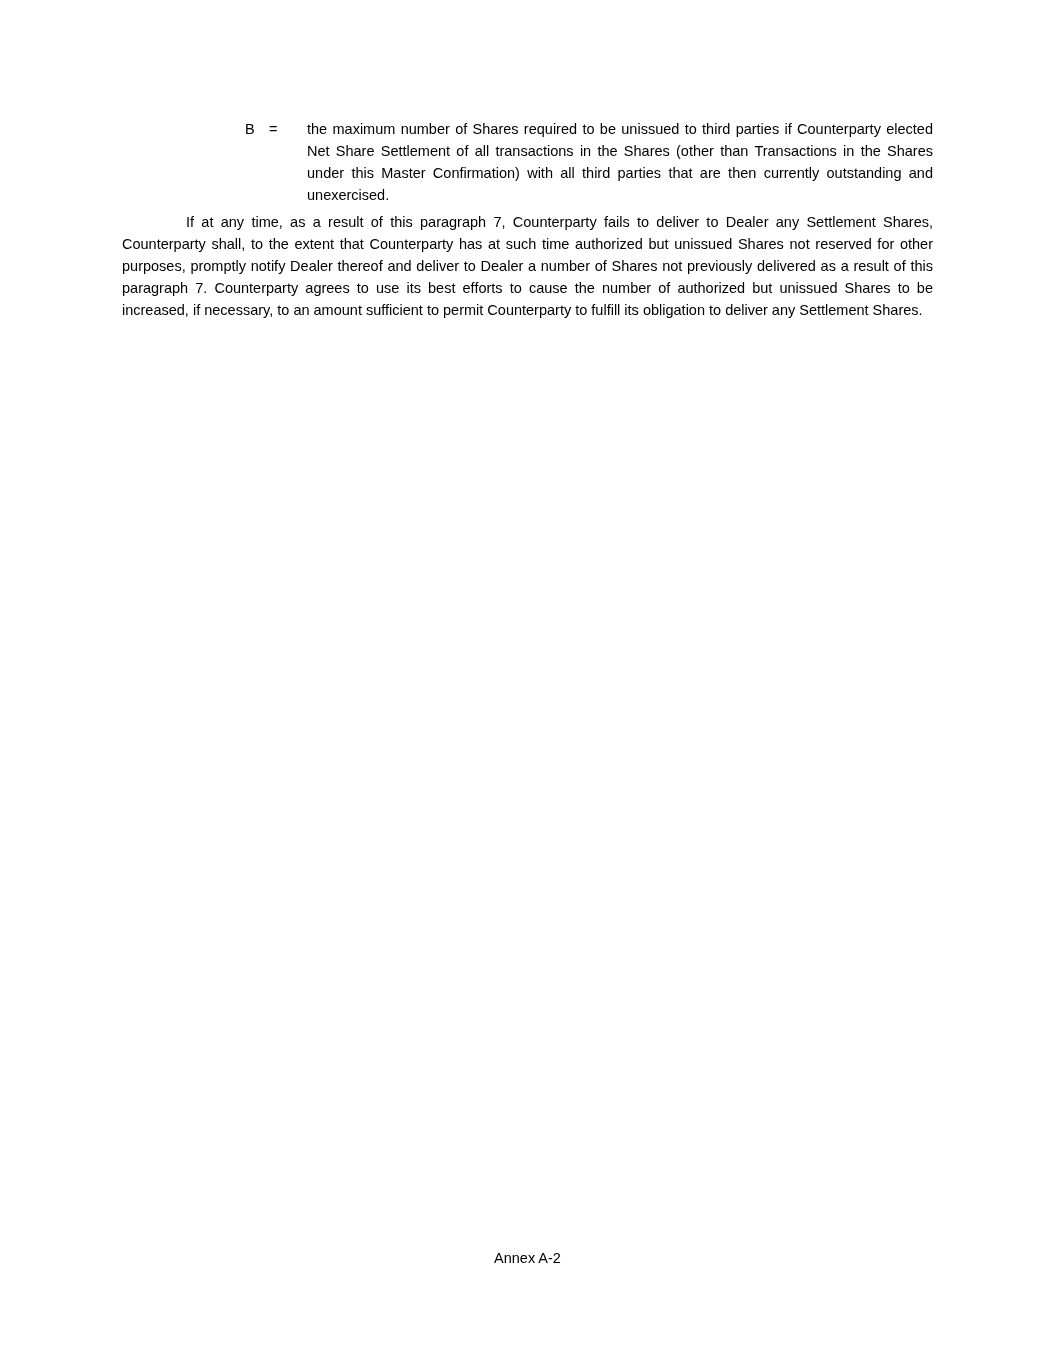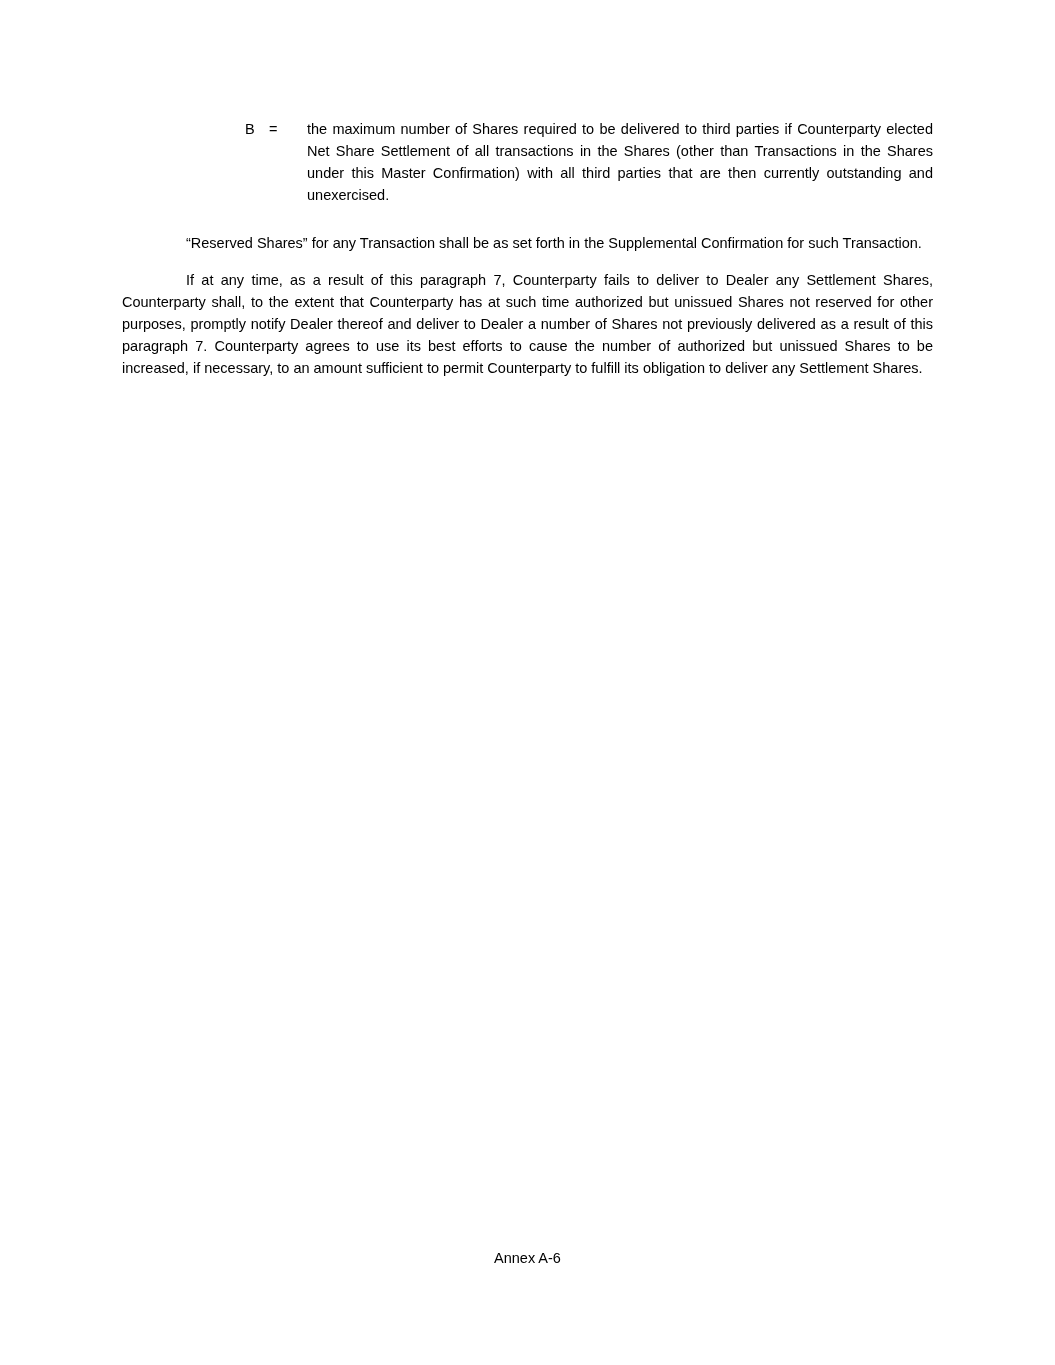--- a/index.html
+++ b/index.html
@@ -71,24 +71,23 @@
 </head>
 <body>
 
 <div class="page">
 
   <div class="content">
 
     <div class="defn-row">
       <span class="defn-symbol">B</span>
       <span class="defn-equals">=</span>
-      <span class="defn-text">the maximum number of Shares required to be delivered to third parties if Counterparty elected Net Share Settlement of all transactions in the Shares (other than Transactions in the Shares under this Master Confirmation) with all third parties that are then currently outstanding and unexercised.</span>
+      <span class="defn-text">the maximum number of Shares required to be unissued to third parties if Counterparty elected Net Share Settlement of all transactions in the Shares (other than Transactions in the Shares under this Master Confirmation) with all third parties that are then currently outstanding and unexercised.</span>
     </div>
 
-    <p class="para para-first"><span class="indent"></span><span>“Reserved Shares” for any Transaction shall be as set forth in the Supplemental Confirmation for such Transaction.</span></p>
 
     <p class="para"><span class="indent"></span><span>If at any time, as a result of this paragraph 7, Counterparty fails to deliver to Dealer any Settlement Shares, Counterparty shall, to the extent that Counterparty has at such time authorized but unissued Shares not reserved for other purposes, promptly notify Dealer thereof and deliver to Dealer a number of Shares not previously delivered as a result of this paragraph 7.  Counterparty agrees to use its best efforts to cause the number of authorized but unissued Shares to be increased, if necessary, to an amount sufficient to permit Counterparty to fulfill its obligation to deliver any Settlement Shares.</span></p>
 
   </div>
 
-  <div class="footer">Annex A-6</div>
+  <div class="footer">Annex A-2</div>
 
 </div>
 
 </body></html>

